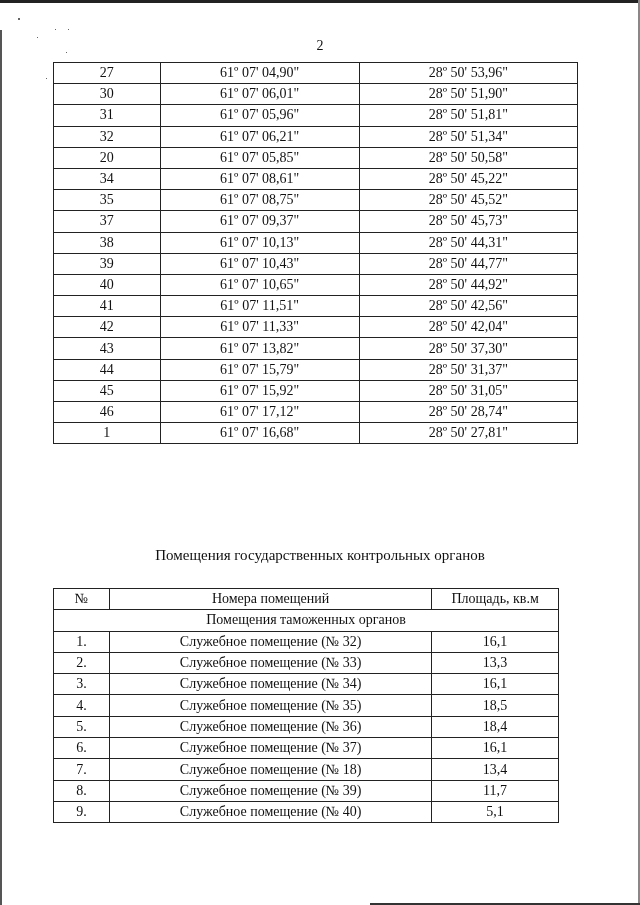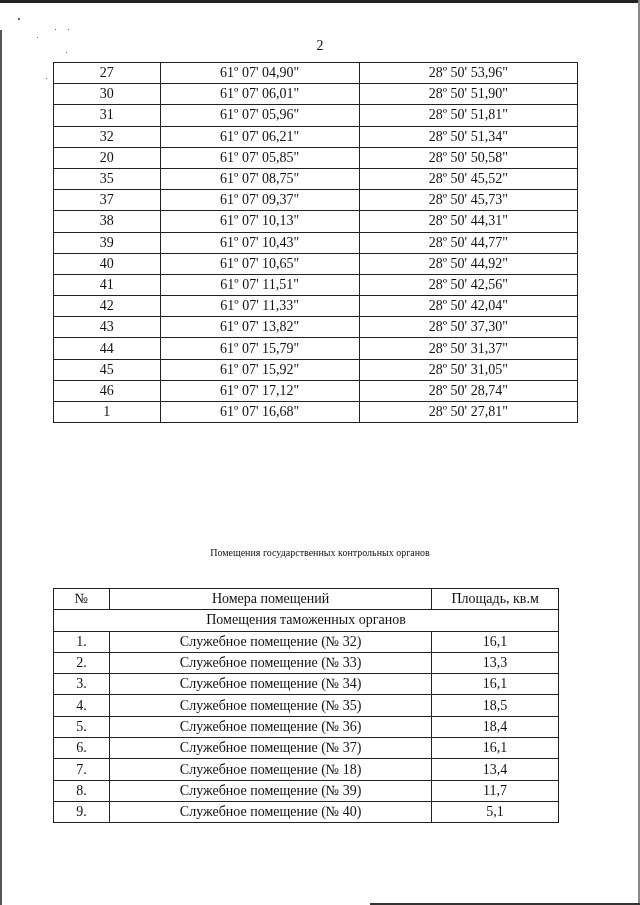--- a/index.html
+++ b/index.html
@@ -17,21 +17,21 @@
       font-size: 14px;
     }
     table { border-collapse: collapse; position: absolute; }
     td, th { border: 1px solid #222; padding: 0; text-align: center; font-weight: normal; }
     #coords { left: 53px; top: 62px; width: 525px; }
     #coords td { height: 20.2px; font-size: 14px; line-height: 20px; }
     #coords td.c1 { width: 104px; }
     #coords td.c2 { width: 195px; }
     #coords td.c3 { width: 214px; }
     .section-title {
-      position: absolute; top: 547px; left: 0; width: 640px; text-align: center; font-size: 10px;
+      position: absolute; top: 547px; left: 0; width: 640px; text-align: center; font-size: 15px;
     }
     #rooms { left: 53px; top: 588px; width: 506px; }
     #rooms td { height: 20.3px; font-size: 14px; line-height: 20px; }
     #rooms td.r1 { width: 60px; }
     #rooms td.r2 { width: 352px; }
     #rooms td.r3 { width: 134px; }
   </style>
 </head>
 <body>
 
@@ -67,20 +67,25 @@
       </tr>
       <tr>
         <td class="c1">32</td>
         <td class="c2">61º 07' 06,21"</td>
         <td class="c3">28º 50' 51,34"</td>
       </tr>
       <tr>
         <td class="c1">20</td>
         <td class="c2">61º 07' 05,85"</td>
         <td class="c3">28º 50' 50,58"</td>
+      </tr>
+      <tr>
+        <td class="c1">34</td>
+        <td class="c2">61º 07' 08,61"</td>
+        <td class="c3">28º 50' 45,22"</td>
       </tr>
       <tr>
         <td class="c1">35</td>
         <td class="c2">61º 07' 08,75"</td>
         <td class="c3">28º 50' 45,52"</td>
       </tr>
       <tr>
         <td class="c1">37</td>
         <td class="c2">61º 07' 09,37"</td>
         <td class="c3">28º 50' 45,73"</td>

